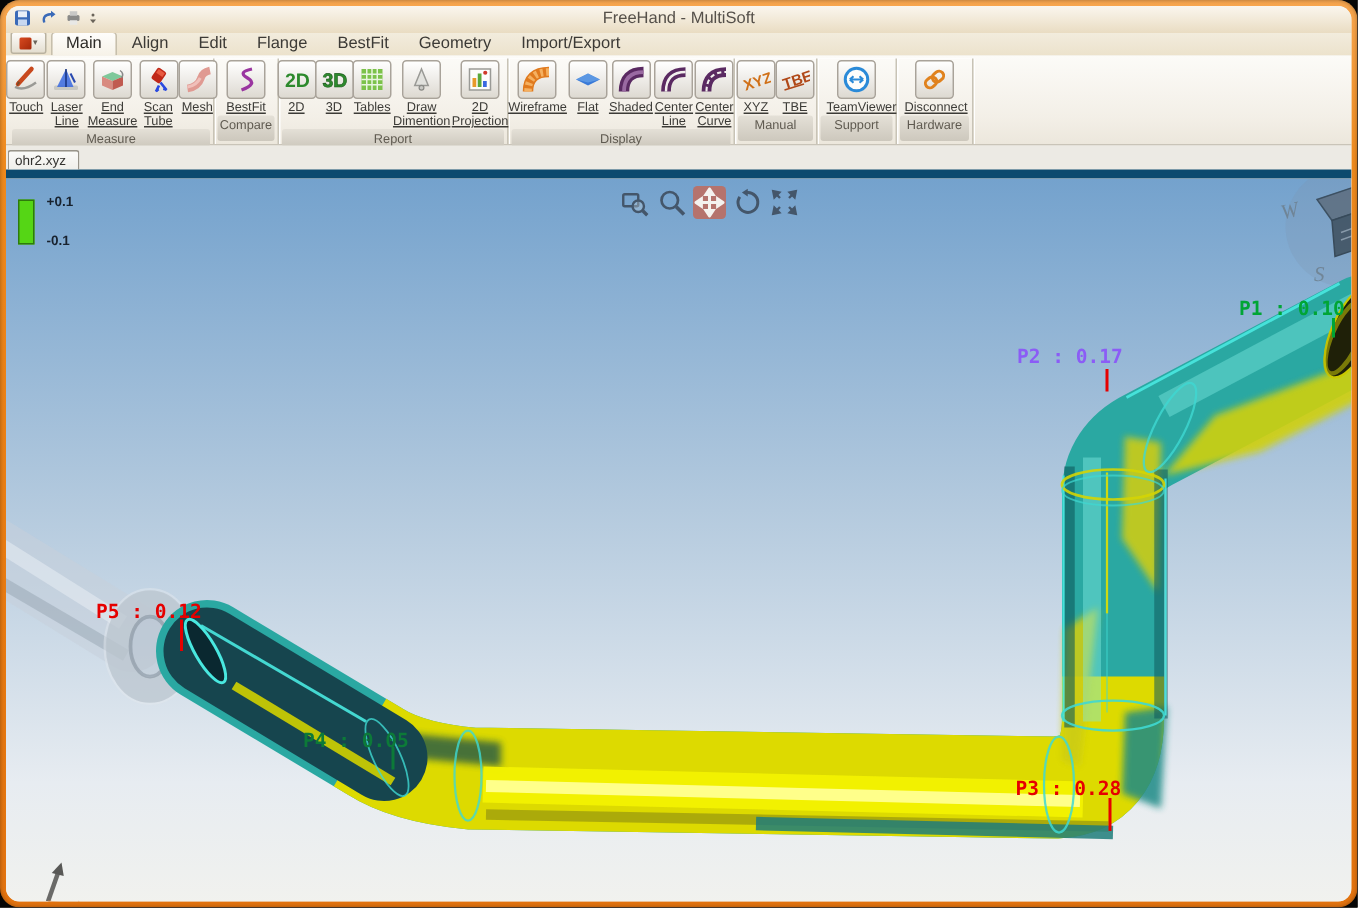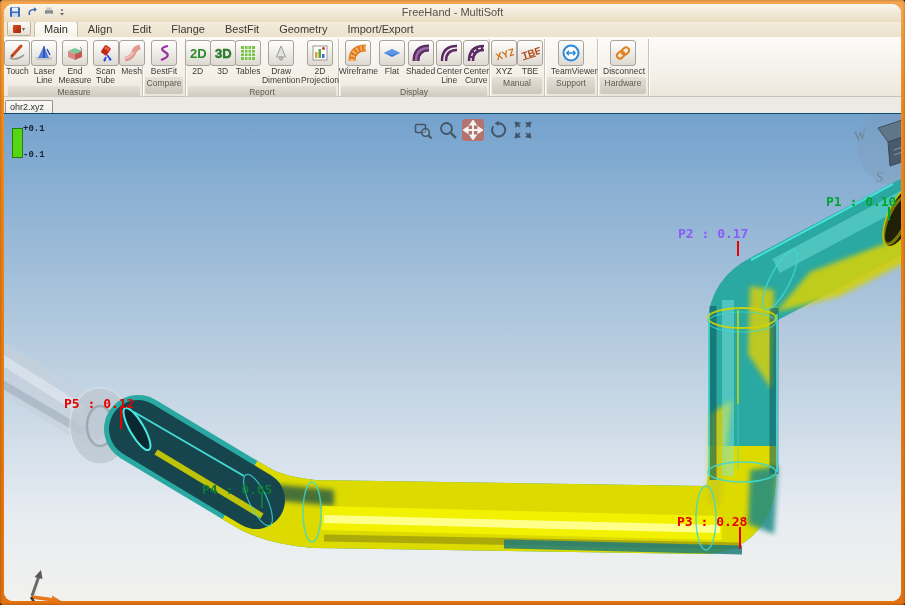--- a/index.html
+++ b/index.html
@@ -1,18 +1,18 @@
 <!DOCTYPE html>
 <html><head>
 <meta charset="utf-8">
 <style>
   html,body{margin:0;padding:0;background:#060606;}
   .stage{position:relative;width:905px;height:605px;background:#060606;overflow:hidden;
          font-family:"Liberation Sans",sans-serif;-webkit-font-smoothing:antialiased;}
-  .window{position:absolute;inset:0;border-radius:3px;
+  .window{position:absolute;inset:0;border-radius:13px;
           background:linear-gradient(180deg,#f7a64f 0%,#ee8a1e 18%,#e87c12 60%,#e27310 100%);
           box-shadow:inset 0 0 3px rgba(0,0,0,.35);}
   .inner{position:absolute;inset:4px;border-radius:9px;overflow:hidden;background:#f0ede6;
          display:flex;flex-direction:column;}
   
   .titlebar{position:relative;height:18px;flex:0 0 18px;
             background:linear-gradient(180deg,#faf6ee 0%,#f1e8d6 55%,#e9dcc2 100%);}
   .title{position:absolute;left:0;right:0;top:2px;text-align:center;font-size:11px;color:#55504a;}
   .qat{position:absolute;left:4px;top:1px;display:flex;align-items:center;gap:3px;}
   .qbtn{width:14px;height:14px;display:grid;place-items:center;}
@@ -27,32 +27,32 @@
   .mtab.sel{background:linear-gradient(180deg,#fefdfb,#f6f2e8);border-color:#c6bfac;border-radius:3px 3px 0 0;color:#2c2a26;}
   
   .ribbon{height:57px;flex:0 0 57px;display:flex;align-items:stretch;
           background:linear-gradient(180deg,#fcfbf8 0%,#f3efe7 70%,#ece7dc 100%);
           border-bottom:1px solid #c9c4b8;padding:2px 0 0 2px;}
   .rgroup{display:flex;flex-direction:column;border-right:1px solid #c8c3b6;box-shadow:1px 0 0 #ffffff;}
   .rbtns{flex:1;display:flex;align-items:flex-start;justify-content:center;gap:1px;padding:1px 2px 0;}
   .rbtn{display:flex;flex-direction:column;align-items:center;}
   .iconbox{width:24px;height:24px;border:1px solid #a9a39a;border-radius:3px;
            background:linear-gradient(180deg,#ffffff,#ddd9d1);display:grid;place-items:center;}
-  .rlabel{font-size:8.5px;color:#3c3b37;text-align:center;line-height:1.08;margin-top:1px;max-width:40px;}
+  .rlabel{font-size:8.5px;color:#3c3b37;text-align:center;line-height:1.08;margin-top:1px;max-width:40px;text-decoration:underline;}
   .rcaption{height:20px;margin:1px 2px 2px;border-radius:2px;
             background:linear-gradient(180deg,#e4e0d7,#cdc8bd);
             font-size:8.5px;color:#5f5a50;text-align:center;line-height:12px;}
   
-  .tabstrip{height:16px;flex:0 0 16px;background:#eceae4;display:flex;align-items:flex-end;border-bottom:1px solid #0c4a6e;}
+  .tabstrip{height:16px;flex:0 0 16px;background:#eceae4;display:flex;align-items:flex-end;border-bottom:6px solid #0c4a6e;}
   .doctab{margin-left:1px;padding:1px 8px 1px 4px;font-size:9px;color:#33322f;
           background:linear-gradient(180deg,#fafaf8,#efeeea);border:1px solid #98948a;border-bottom:none;border-radius:2px 2px 0 0;}
   
   .viewport{position:relative;flex:1;overflow:hidden;}
   .vp-svg{position:absolute;inset:0;}
-  .colorbar{position:absolute;left:8px;top:10px;display:flex;gap:0;font-family:Liberation Mono, monospace;}
+  .colorbar{position:absolute;left:8px;top:10px;display:flex;gap:8px;}
   .cbar{width:9px;height:28px;border:1px solid #2e7a0c;margin-top:4px;}
   .cbl{display:flex;flex-direction:column;justify-content:space-between;height:36px;
        font-size:9px;font-weight:bold;color:#18222e;}
   .navtools{position:absolute;left:408px;top:5px;display:flex;gap:3px;}
   .ntool{width:22px;height:22px;display:grid;place-items:center;border-radius:3px;}
   .anno{position:absolute;font:bold 13px "DejaVu Sans Mono",monospace;white-space:pre;}
   .tick{position:absolute;width:2px;}
   .triad{position:absolute;left:10px;top:452px;}
 </style>
 </head>

